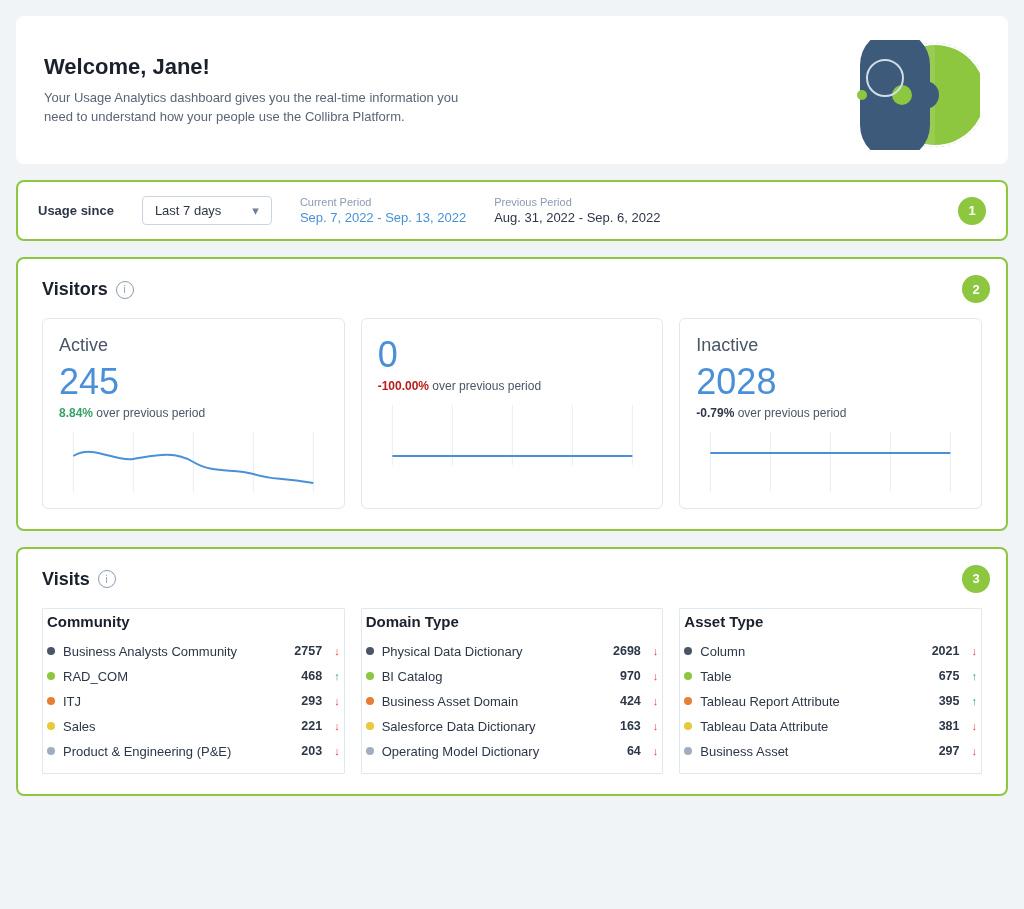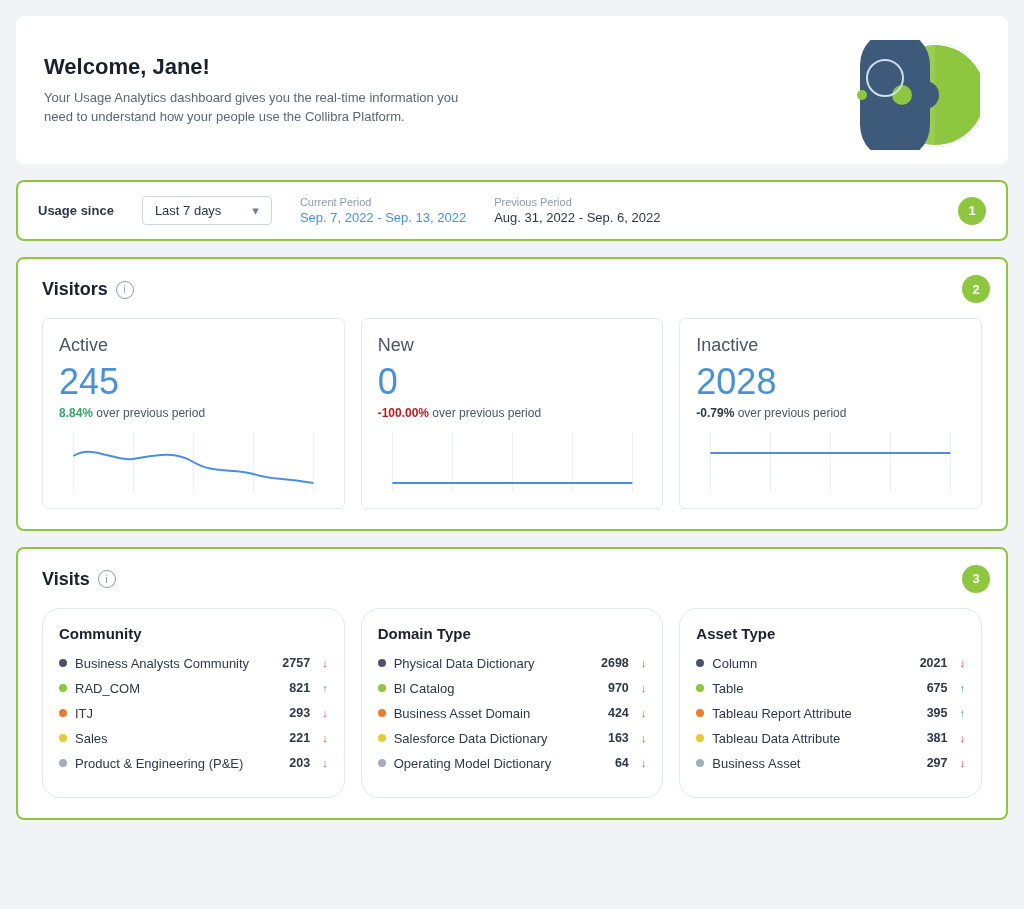--- a/index.html
+++ b/index.html
@@ -197,22 +197,22 @@
     }
 
     
     .visits-grid {
       display: grid;
       grid-template-columns: 1fr 1fr 1fr;
       gap: 16px;
     }
     .visits-card {
       border: 1px solid #e2e8f0;
-      border-radius: 18px;
-      padding: 16px;
+      border-radius: 1px;
+      padding: 4px;
       background: white;
     }
     .visits-card-title {
       font-size: 15px;
       font-weight: 700;
       color: #1a202c;
       margin-bottom: 14px;
     }
     .visits-row {
       display: flex;
@@ -303,21 +303,20 @@
         <div class="sparkline-container"><svg width="240" height="60" viewBox="0 0 240 60" style="width: 100%; height: 60px;">
             <line x1="0" y1="0" x2="0" y2="60" stroke="#e8edf2" stroke-width="1"></line>
             <line x1="60" y1="0" x2="60" y2="60" stroke="#e8edf2" stroke-width="1"></line>
             <line x1="120" y1="0" x2="120" y2="60" stroke="#e8edf2" stroke-width="1"></line>
             <line x1="180" y1="0" x2="180" y2="60" stroke="#e8edf2" stroke-width="1"></line>
             <line x1="240" y1="0" x2="240" y2="60" stroke="#e8edf2" stroke-width="1"></line>
             <path d="M0,24 C20,12 40,30 60,27 S100,18 120,30 S160,36 180,42 S200,45 240,51" fill="none" stroke="#4a90d9" stroke-width="2"></path>
           </svg></div>
       </div>
       <div class="metric-card">
-        <div class="metric-label">New</div>
         <div class="metric-value">0</div>
         <div class="metric-change"><span class="change-pct" style="color:#b91c1c">-100.00%</span> over previous period</div>
         <div class="sparkline-container"><svg width="240" height="60" viewBox="0 0 240 60" style="width: 100%; height: 60px;">
             <line x1="0" y1="0" x2="0" y2="60" stroke="#e8edf2" stroke-width="1"></line>
             <line x1="60" y1="0" x2="60" y2="60" stroke="#e8edf2" stroke-width="1"></line>
             <line x1="120" y1="0" x2="120" y2="60" stroke="#e8edf2" stroke-width="1"></line>
             <line x1="180" y1="0" x2="180" y2="60" stroke="#e8edf2" stroke-width="1"></line>
             <line x1="240" y1="0" x2="240" y2="60" stroke="#e8edf2" stroke-width="1"></line>
             <path d="M0,51 L240,51" fill="none" stroke="#4a90d9" stroke-width="2"></path>
           </svg></div>
@@ -350,21 +349,21 @@
         <div class="visits-card-title">Community</div>
         <div class="visits-row">
           <div class="dot" style="background: rgb(74, 85, 104);"></div>
           <span class="visits-name">Business Analysts Community</span>
           <span class="visits-value">2757</span>
           <span class="trend-arrow" style="color: rgb(229, 62, 62);">↓</span>
         </div>
         <div class="visits-row">
           <div class="dot" style="background: rgb(141, 198, 63);"></div>
           <span class="visits-name">RAD_COM</span>
-          <span class="visits-value">821</span>
+          <span class="visits-value">468</span>
           <span class="trend-arrow" style="color: rgb(56, 161, 105);">↑</span>
         </div>
         <div class="visits-row">
           <div class="dot" style="background: rgb(230, 126, 53);"></div>
           <span class="visits-name">ITJ</span>
           <span class="visits-value">293</span>
           <span class="trend-arrow" style="color: rgb(229, 62, 62);">↓</span>
         </div>
         <div class="visits-row">
           <div class="dot" style="background: rgb(232, 201, 58);"></div>

